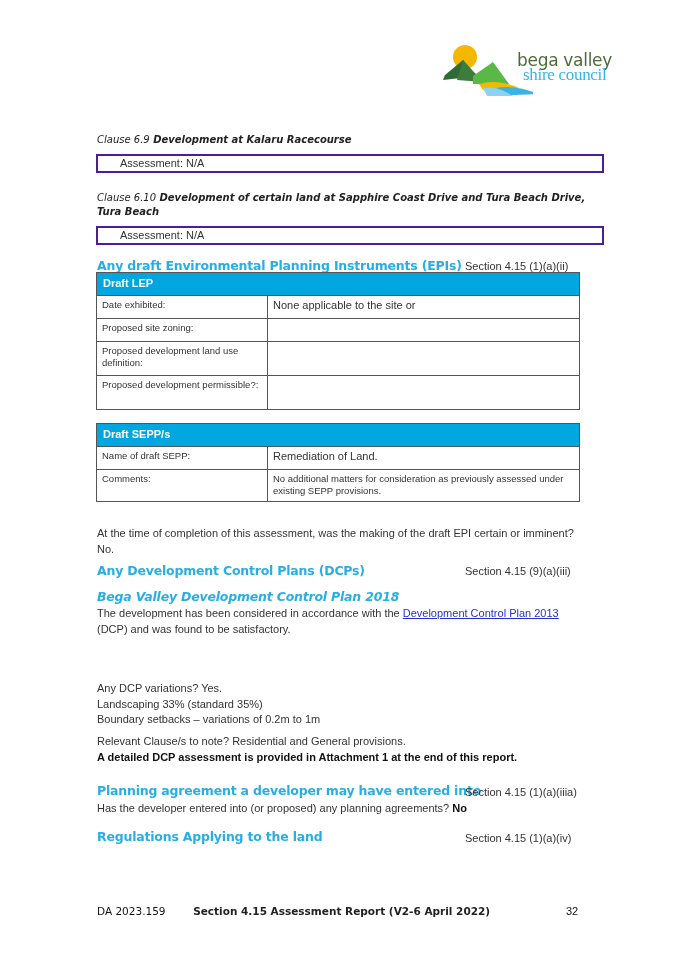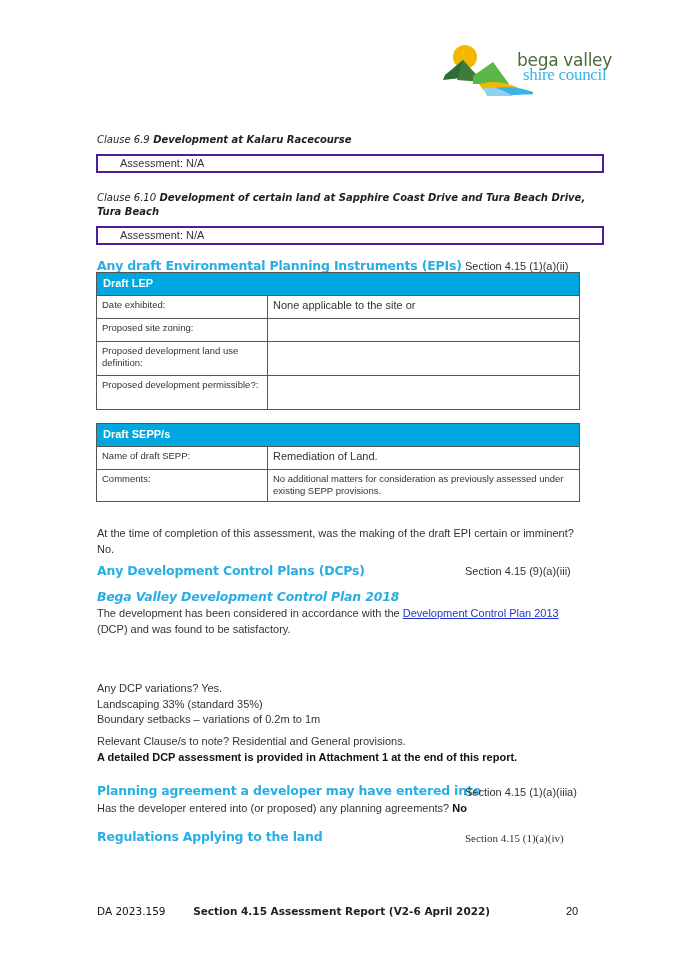--- a/index.html
+++ b/index.html
@@ -119,18 +119,18 @@
   <div class="bold">A detailed DCP assessment is provided in Attachment 1 at the end of this report.</div>
 </div>
 
 <div class="abs heading" style="top:783px;">Planning agreement a developer may have entered into</div>
 <div class="abs section-ref" style="left:465px;top:786px;">Section 4.15 (1)(a)(iiia)</div>
 <div class="abs para" style="top:801px;">
   <span>Has the developer entered into (or proposed) any planning agreements? </span><span class="bold">No</span>
 </div>
 
 <div class="abs heading" style="top:829px;">Regulations Applying to the land</div>
-<div class="abs section-ref" style="left:465px;top:832px;font-family:Liberation Serif, serif;">Section 4.15 (1)(a)(iv)</div>
+<div class="abs section-ref" style="left:465px;top:832px;">Section 4.15 (1)(a)(iv)</div>
 
 <div class="abs footer">
   <span>DA 2023.159</span><span class="mid"> Section 4.15 Assessment Report (V2-6 April 2022)</span>
 </div>
-<div class="abs page-num">20</div>
+<div class="abs page-num">32</div>
 
 </body></html>

